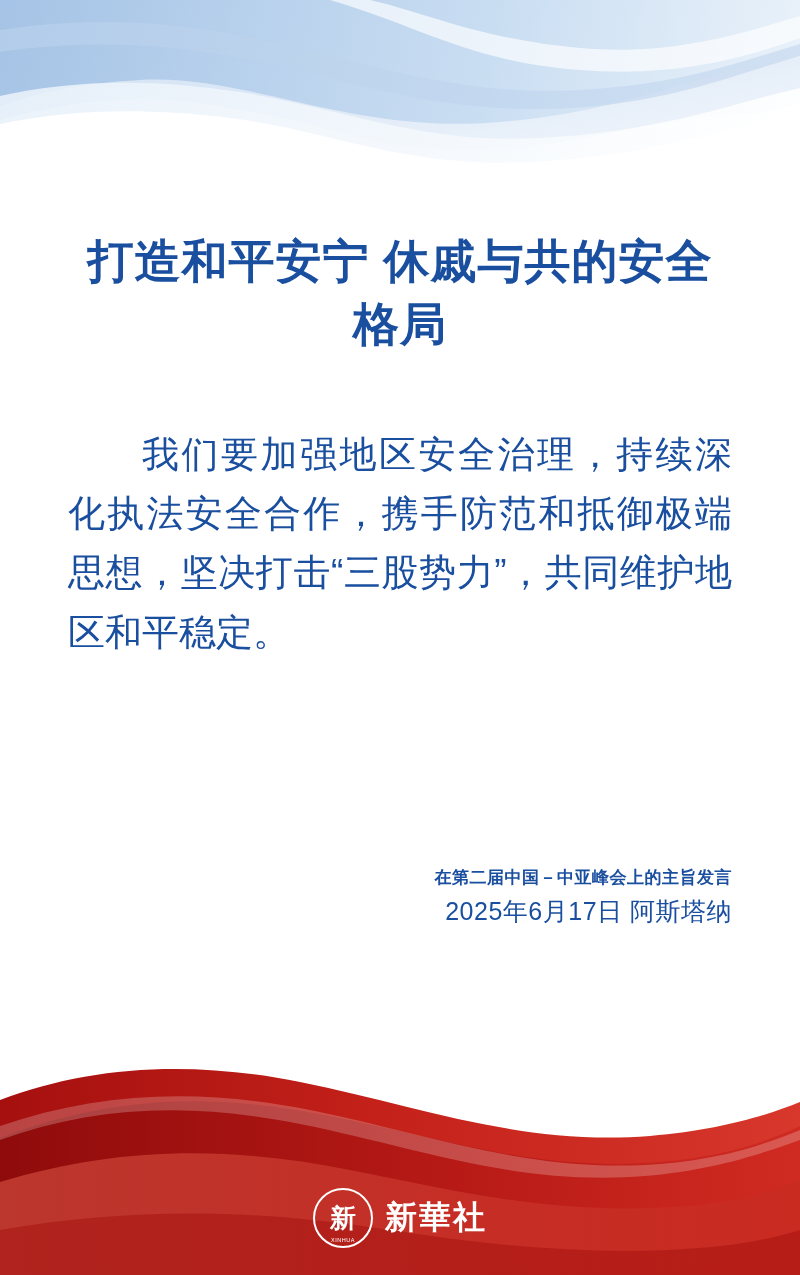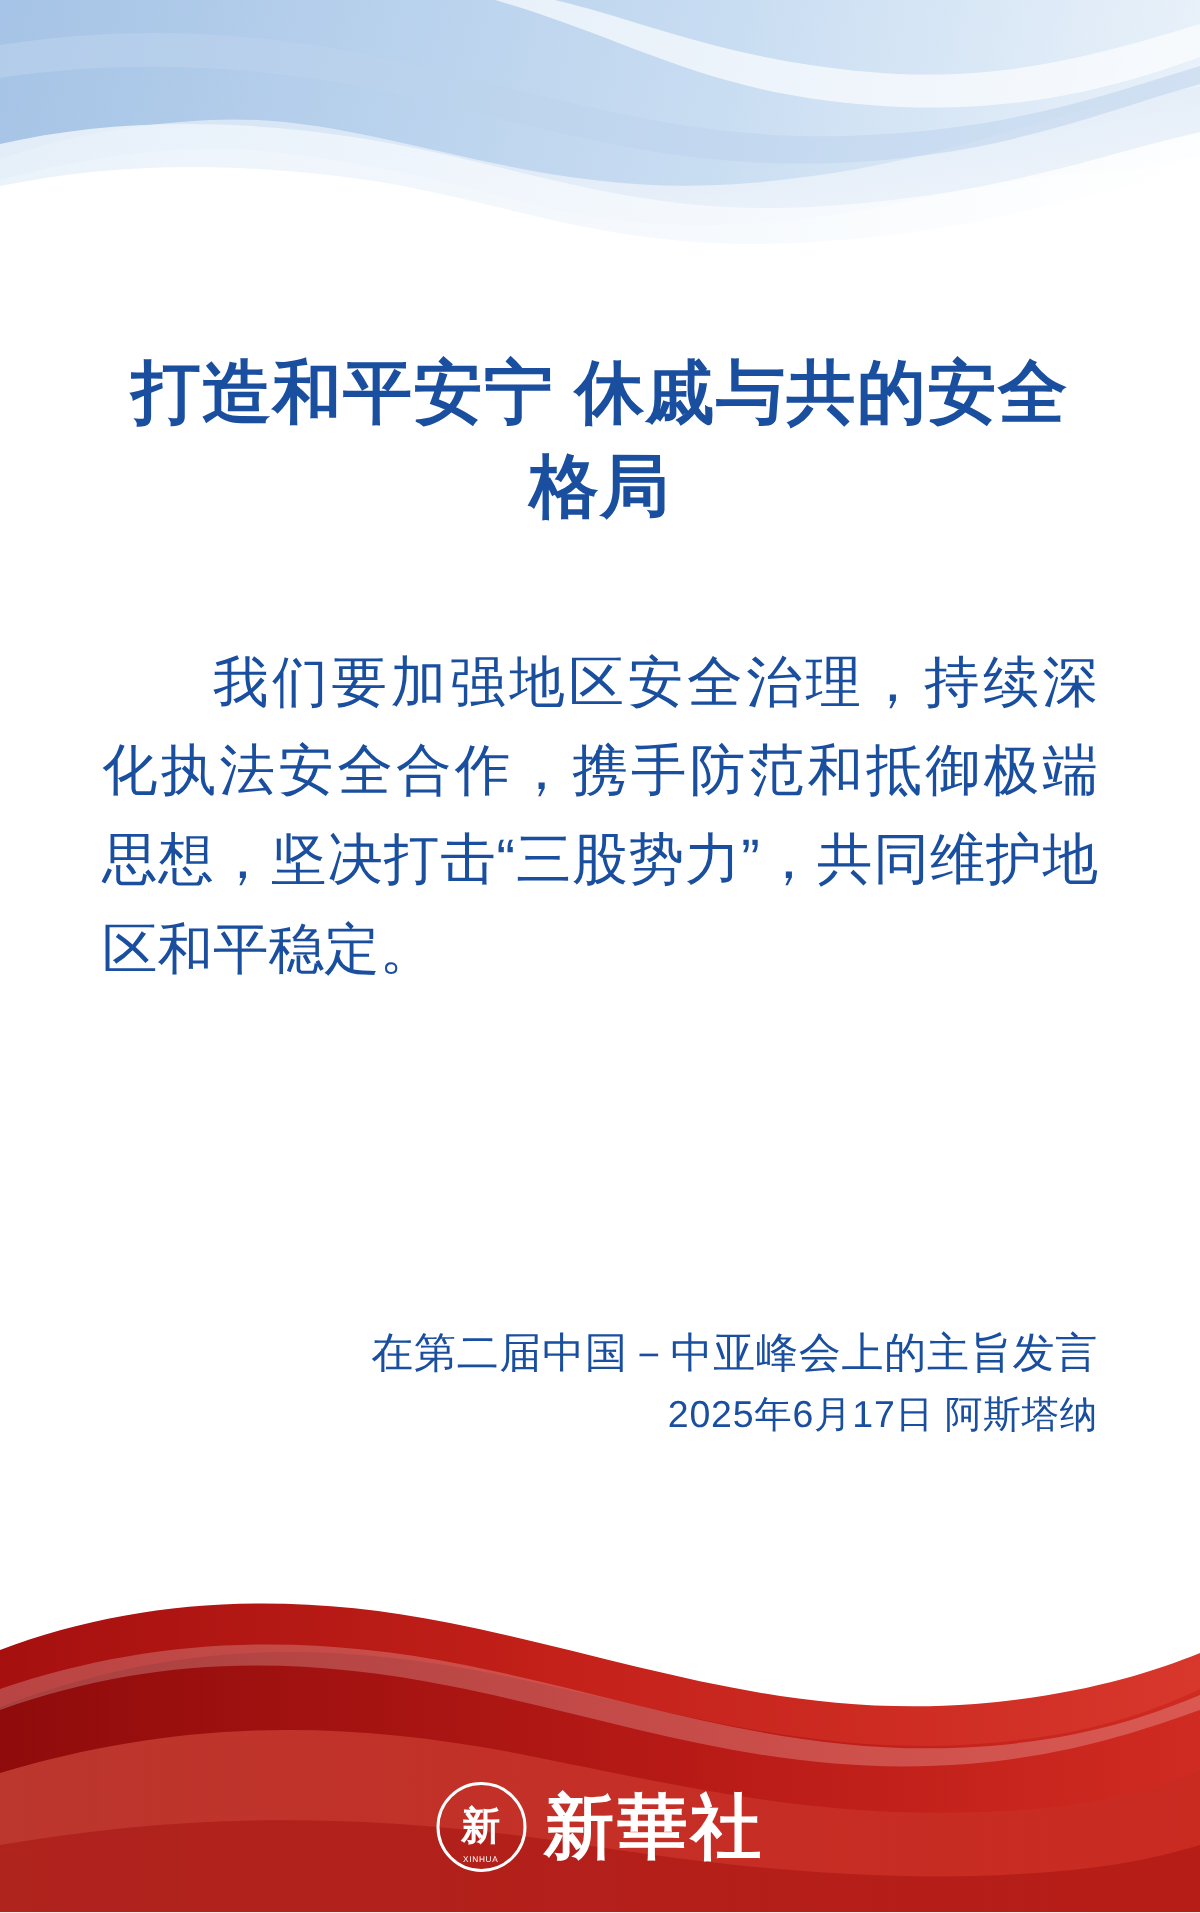--- a/index.html
+++ b/index.html
@@ -87,24 +87,24 @@
     text-align: right;
     color: #1a4fa0;
   }
   .attribution .author {
     font-size: 29px;
     font-weight: bold;
     line-height: 1.45;
     letter-spacing: 0.5px;
   }
   .attribution .occasion {
-    font-size: 28px;
-    font-weight: normal;
+    font-size: 17px;
+    font-weight: bold;
     line-height: 1.5;
-    margin-top: 21px;
+    margin-top: 5px;
     letter-spacing: 0.5px;
   }
   .attribution .datePlace {
     font-size: 25px;
     font-weight: normal;
     line-height: 1.5;
     margin-top: 2px;
     letter-spacing: 0.5px;
   }
 
@@ -144,21 +144,21 @@
     left: 0;
     width: 100%;
     text-align: center;
     color: #ffffff;
     font-size: 5.5px;
     letter-spacing: 0.5px;
     font-family: "Liberation Sans", sans-serif;
   }
   .logo-word {
     color: #ffffff;
-    font-size: 47px;
+    font-size: 32px;
     font-weight: bold;
     letter-spacing: 2px;
     font-family: Liberation Mono, monospace;
   }
 </style>
 </head>
 <body>
 
 <div class="poster">
 

